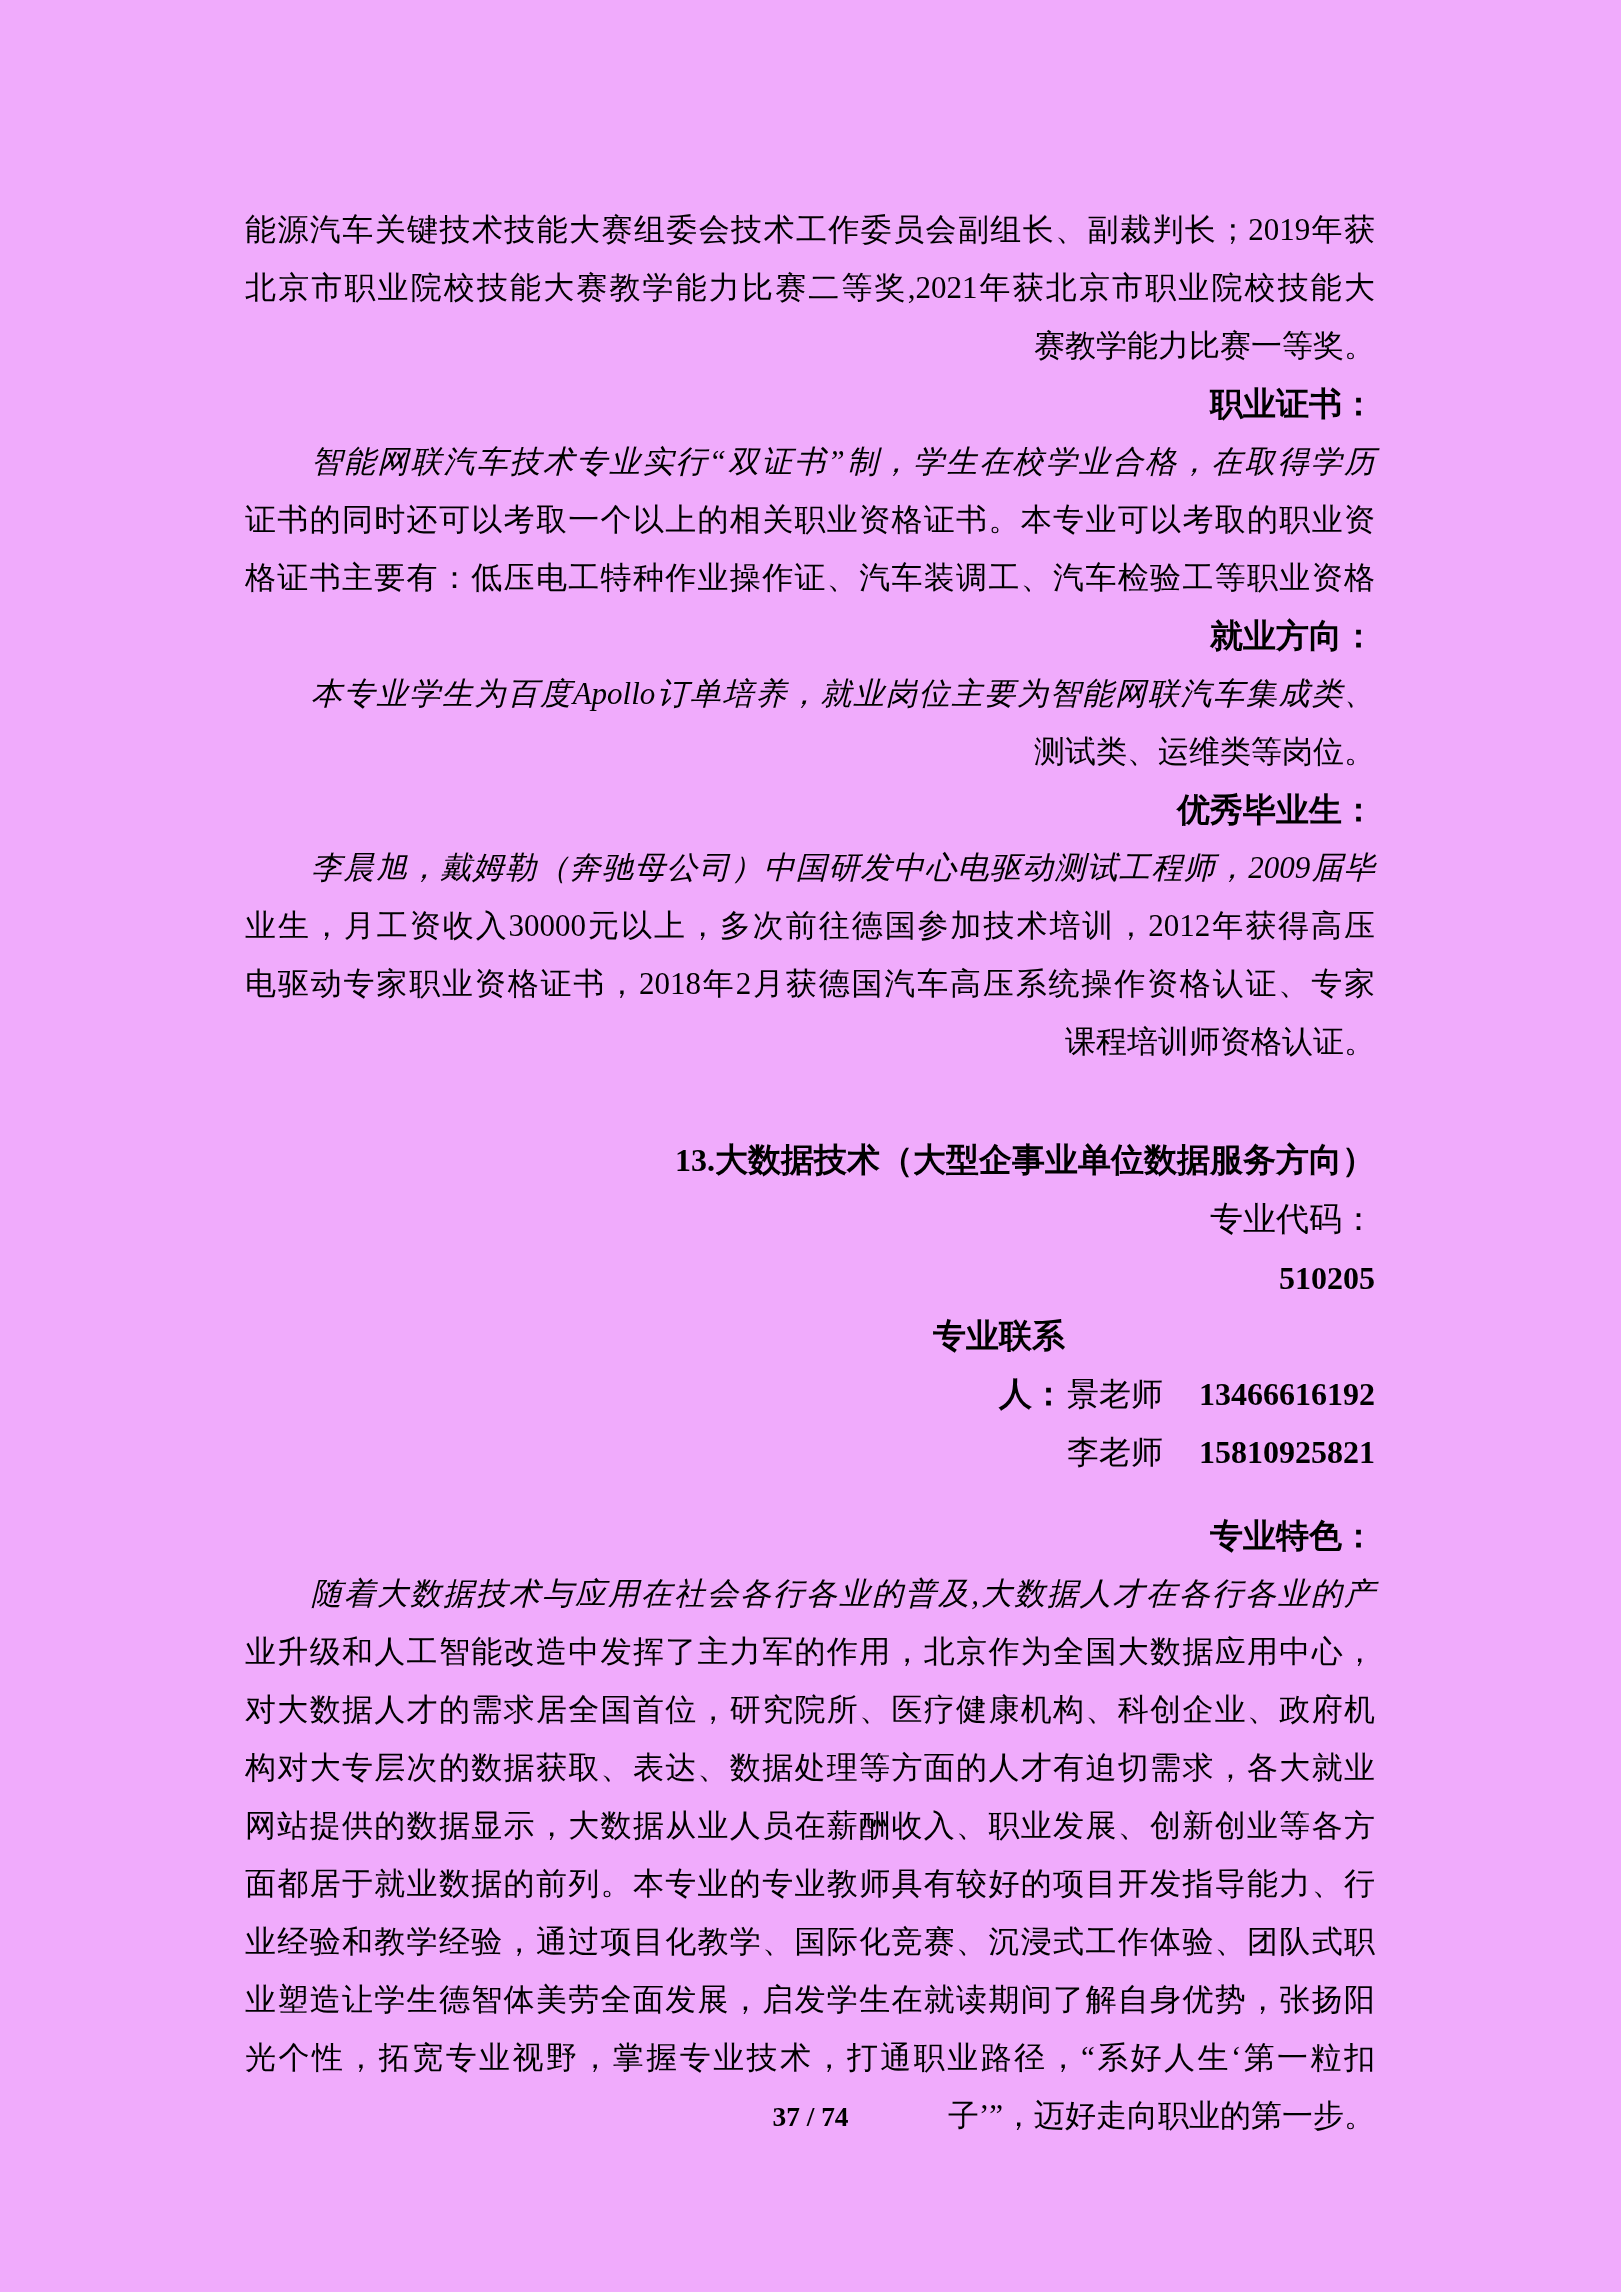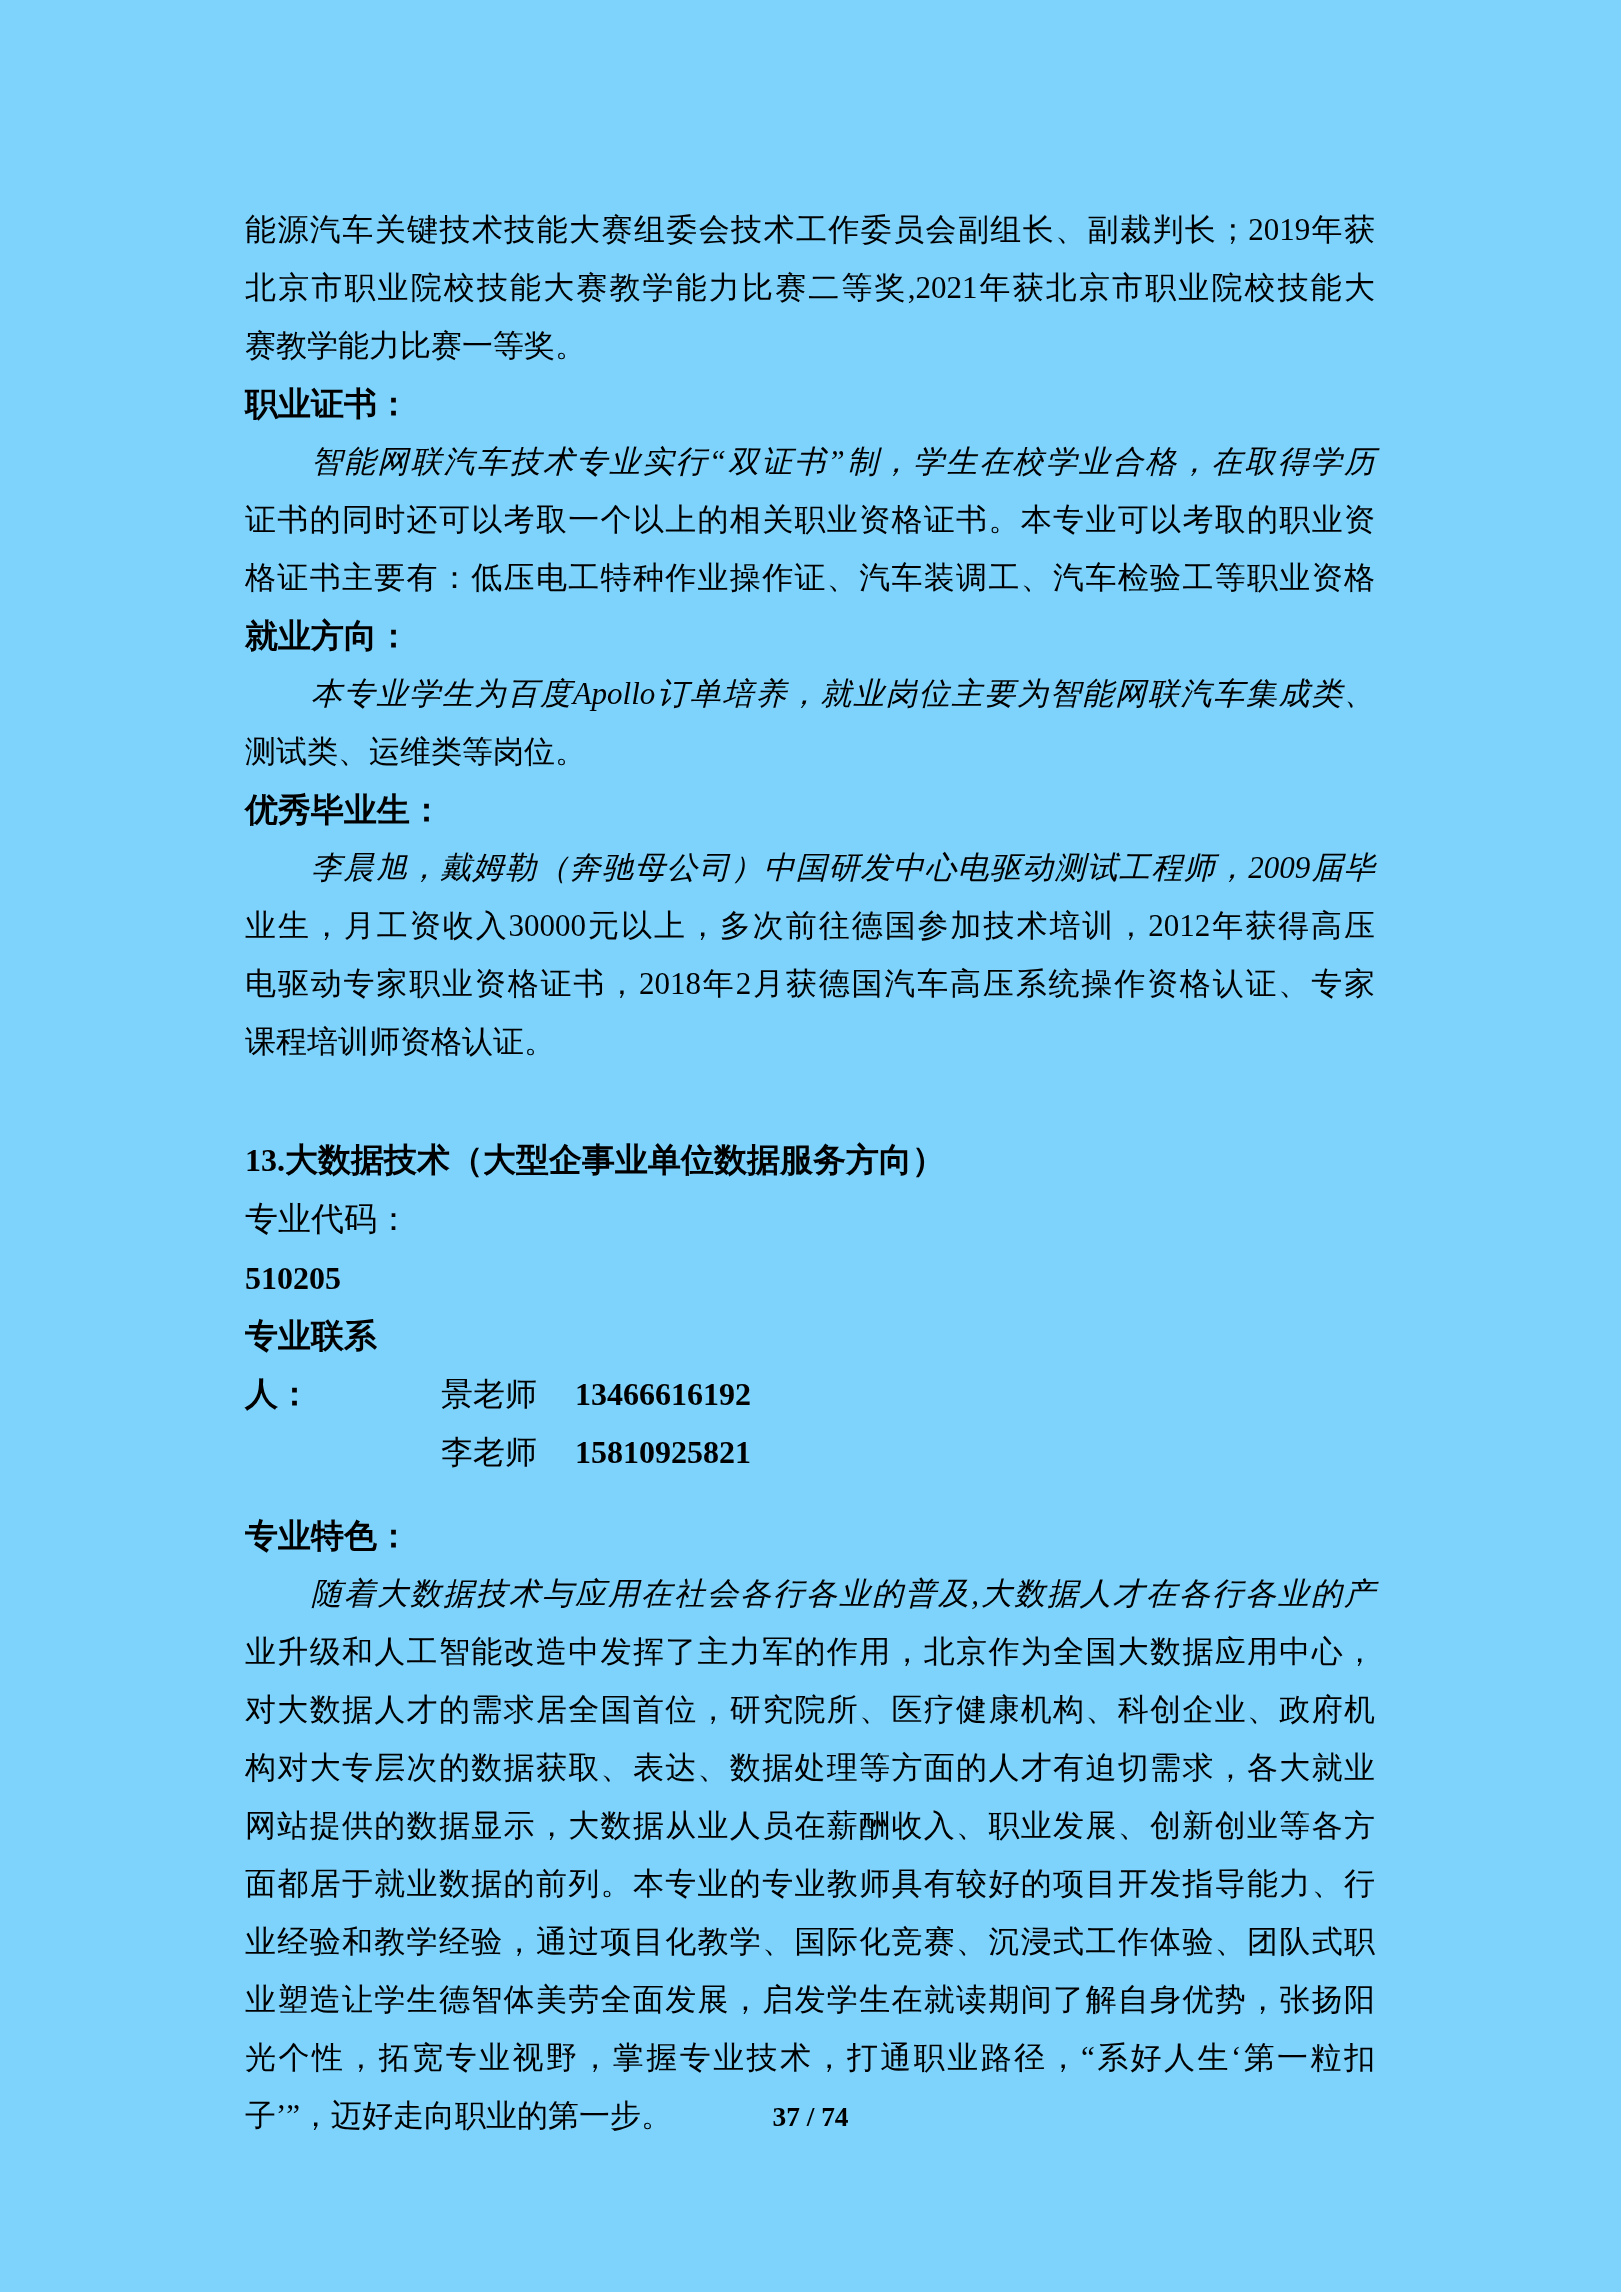--- a/index.html
+++ b/index.html
@@ -13,33 +13,34 @@
     color: #000000;
     position: relative;
     overflow: hidden;
     font-family: "Liberation Serif", serif;
   }
   .page {
     position: absolute;
     left: 0; top: 0;
     width: 1621px;
     height: 2293px;
-    background: #7dd3fc;
+    background: #f0abfc;
   }
   .content {
     position: absolute;
     left: 245px;
     top: 201px;
     width: 1130px;
   }
   .line {
     font-size: 31px;
     line-height: 58px;
     color: #000000;
     font-family: "Liberation Serif", serif;
+    text-align: right;
   }
   .line.j {
     text-align: justify;
     text-align-last: justify;
   }
   .line.ind {
     text-indent: 66px;
     font-style: italic;
   }
   .line.h {

